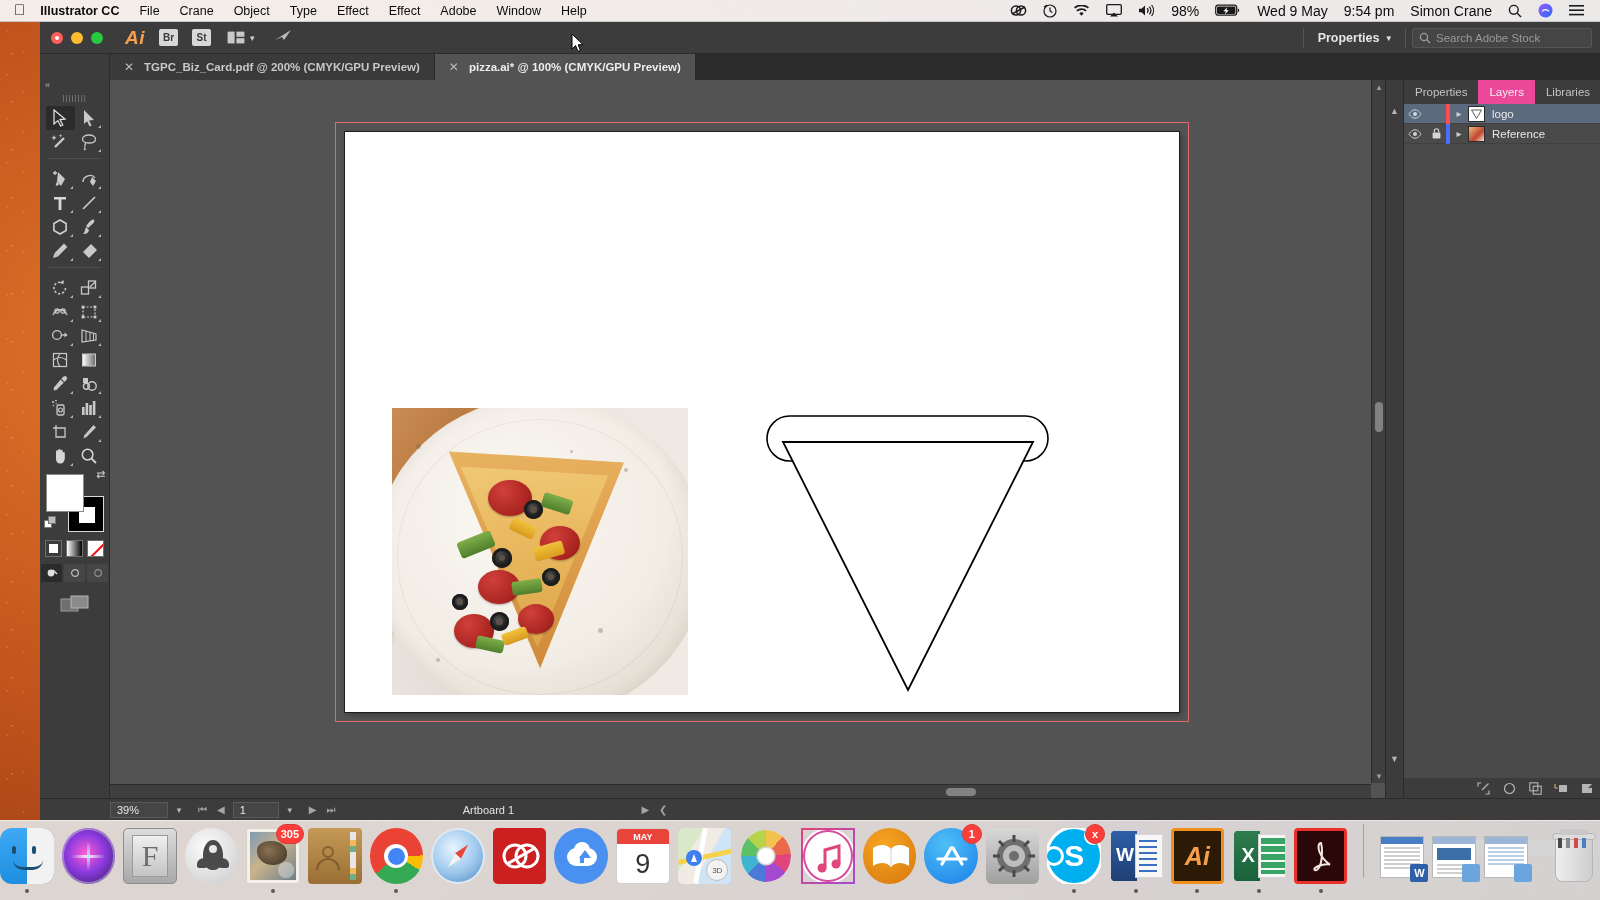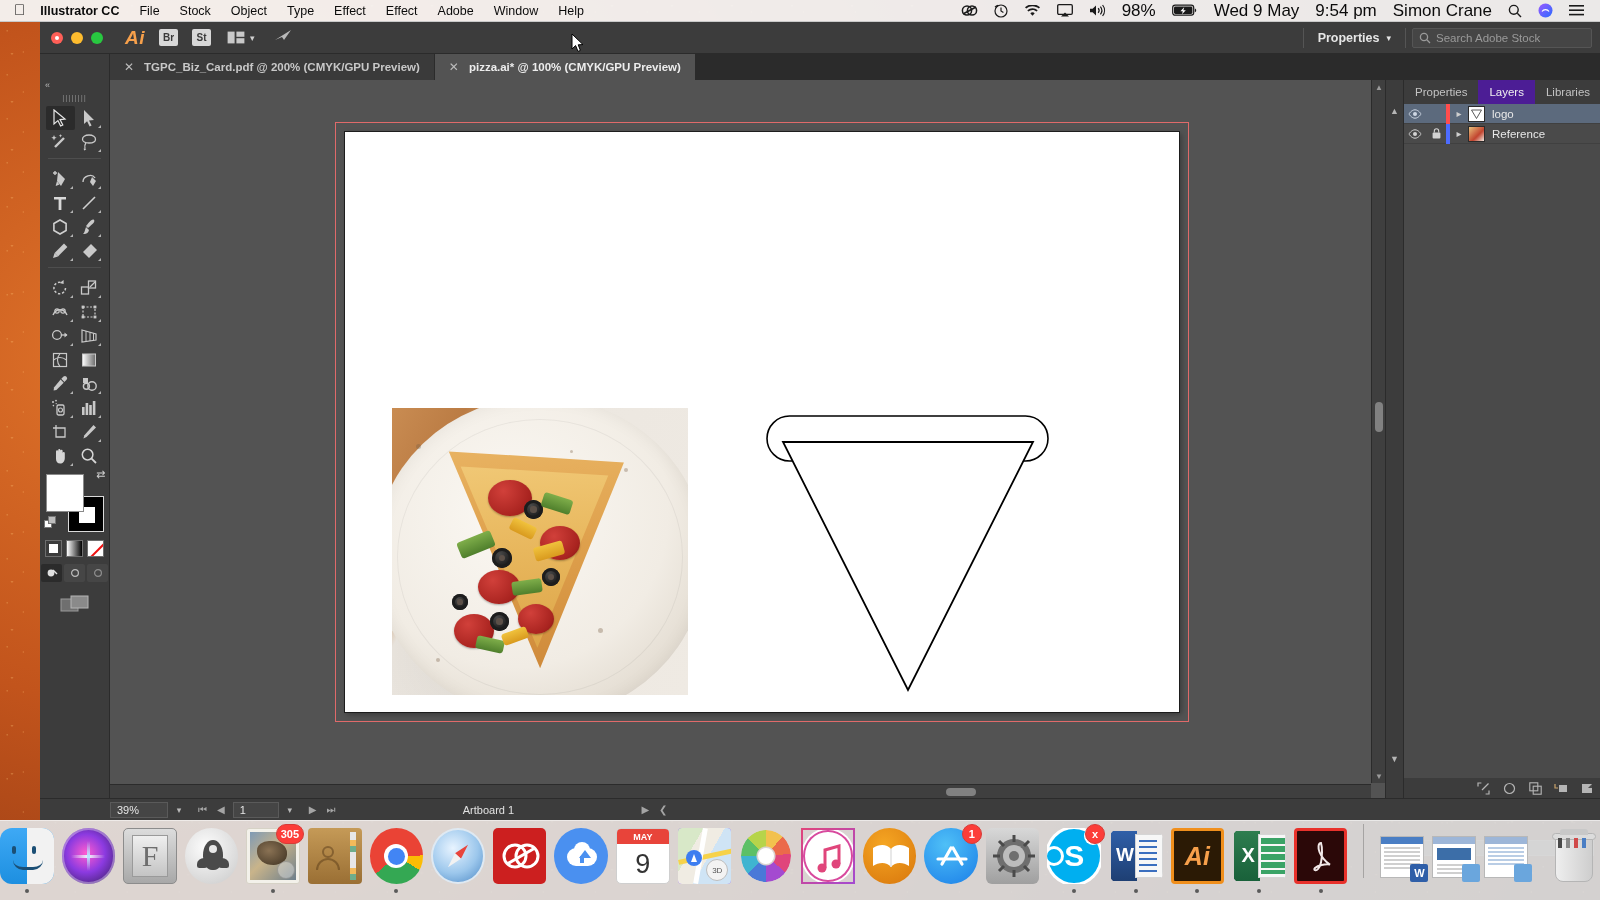--- a/index.html
+++ b/index.html
@@ -36,21 +36,21 @@
     background:rgba(246,246,246,.94);
     display:flex; align-items:center; font-size:12.5px; color:#0b0b0b;
     border-bottom:1px solid #c9c9c9; z-index:50;
   }
   .menubar .apple{ padding:0 13px 0 14px; font-size:15px; line-height:1; position:relative; top:-1px;}
   .menubar .mi{ padding:0 10px; white-space:nowrap; }
   .menubar .mi.strong{ font-weight:bold; padding-left:2px;}
   .menubar .spacer{ flex:1 1 auto; }
   .menubar .right{ display:flex; align-items:center; gap:0; padding-right:8px;}
   .menubar .right .ri{ padding:0 8px; display:flex; align-items:center; white-space:nowrap;}
-  .menubar .right .ri.txt{ font-size:17px;}
+  .menubar .right .ri.txt{ font-size:14px;}
 
   
   .aiwin{
     position:absolute; left:40px; top:22px; width:1560px; height:798px;
     background:#323232;
   }
   .ai-titlebar{
     position:relative; height:32px; background:#3c3c3c; display:flex; align-items:center;
     border-bottom:1px solid #2b2b2b;
   }
@@ -181,21 +181,21 @@
 
   
   .rightdock{
     position:absolute; right:0; top:58px; width:215px; bottom:22px; background:#3c3c3c; border-left:1px solid #2b2b2b;
   }
   .collapse-strip{ position:absolute; left:0; top:0; width:18px; bottom:0; background:#3c3c3c; border-right:1px solid #2b2b2b;}
   .collapse-strip .chev{ color:#b5b5b5; font-size:9px; text-align:center; margin-top:26px;}
   .panelbody{ position:absolute; left:18px; right:0; top:0; bottom:0; background:#4a4a4a;}
   .ptabs{ display:flex; height:24px; background:#3c3c3c; }
   .ptab{ padding:0 11px; display:flex; align-items:center; font-size:11.5px; color:#c3c3c3;}
-  .ptab.active{ background:#4c1d95; color:#f0f0f0;}
+  .ptab.active{ background:#ec4899; color:#f0f0f0;}
   .layerrow{
     height:20px; display:flex; align-items:center; font-size:11.5px; color:#e8e8e8;
     border-bottom:1px solid #404040;
   }
   .layerrow.sel{ background:#5c6a7d;}
   .lr-eye{ width:22px; display:flex; justify-content:center; align-items:center;}
   .lr-lock{ width:20px; display:flex; justify-content:center; align-items:center;}
   .lr-color{ width:4px; height:20px;}
   .lr-arrow{ width:18px; text-align:center; color:#cfcfcf; font-size:10px;}
   .lr-thumb{ width:17px;height:16px;border:1px solid #2b2b2b; margin-right:7px; background:#fff; overflow:hidden; display:flex;align-items:center;justify-content:center;}
@@ -242,21 +242,21 @@
 <body>
 
 <div id="root">
 
   <div class="wallpaper"></div>
 
   <div class="menubar">
     <div class="apple"></div>
     <div class="mi strong">Illustrator CC</div>
     <div class="mi">File</div>
-    <div class="mi">Stock</div>
+    <div class="mi">Crane</div>
     <div class="mi">Object</div>
     <div class="mi">Type</div>
     <div class="mi">Effect</div>
     <div class="mi">Effect</div>
     <div class="mi">Adobe</div>
     <div class="mi">Window</div>
     <div class="mi">Help</div>
     <div class="spacer"></div>
     <div class="right">
       <div class="ri">

